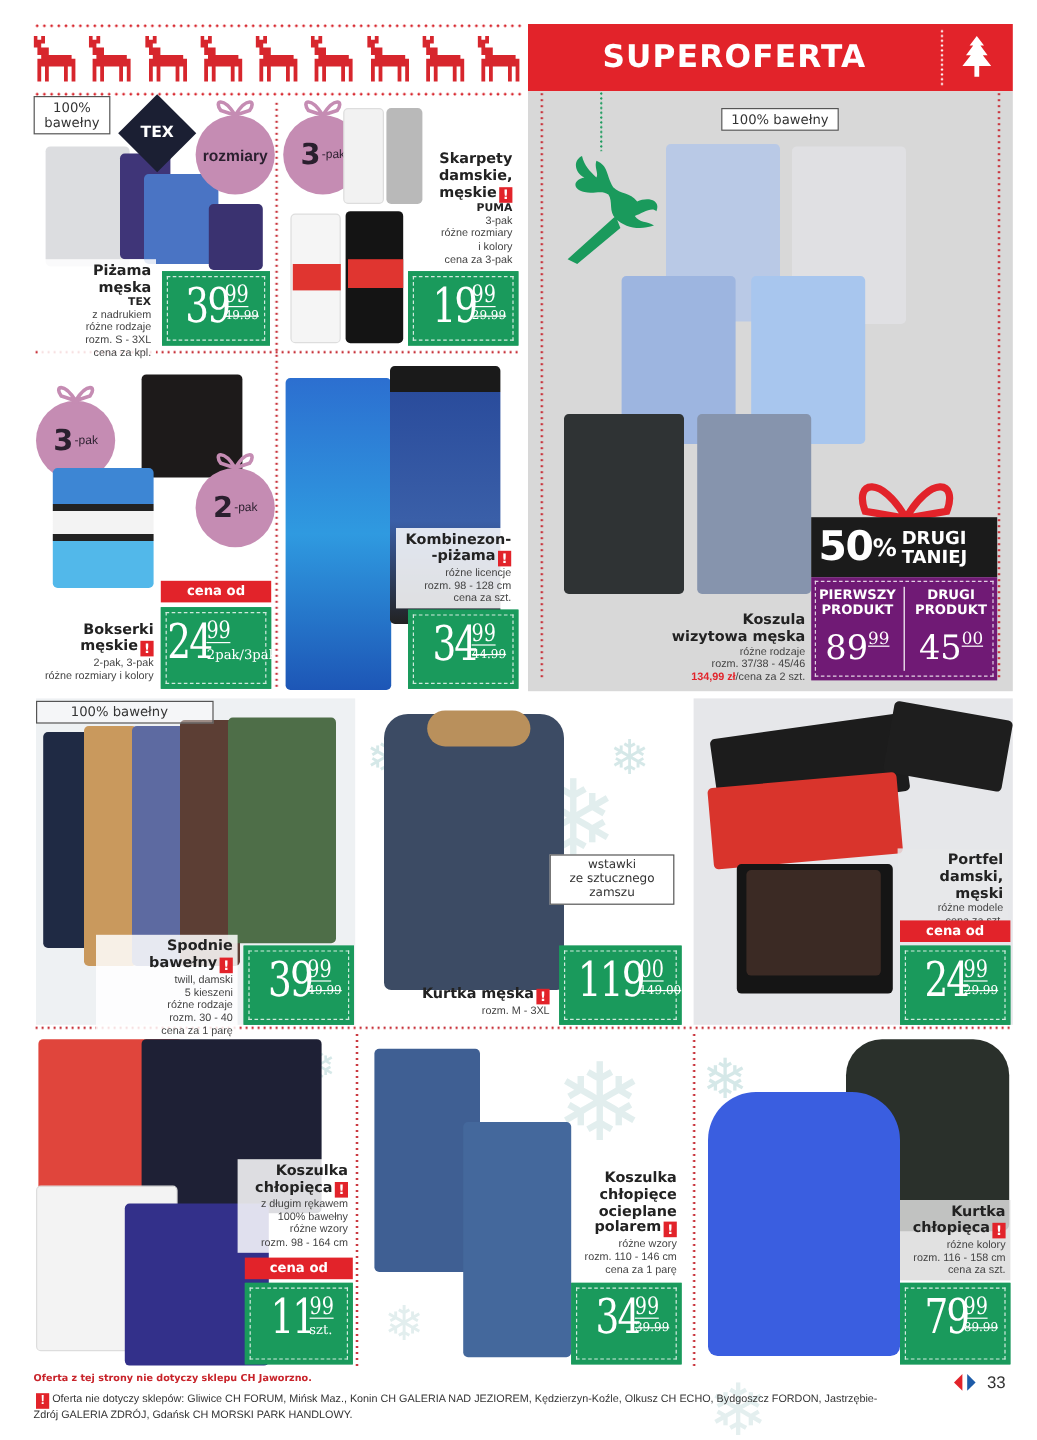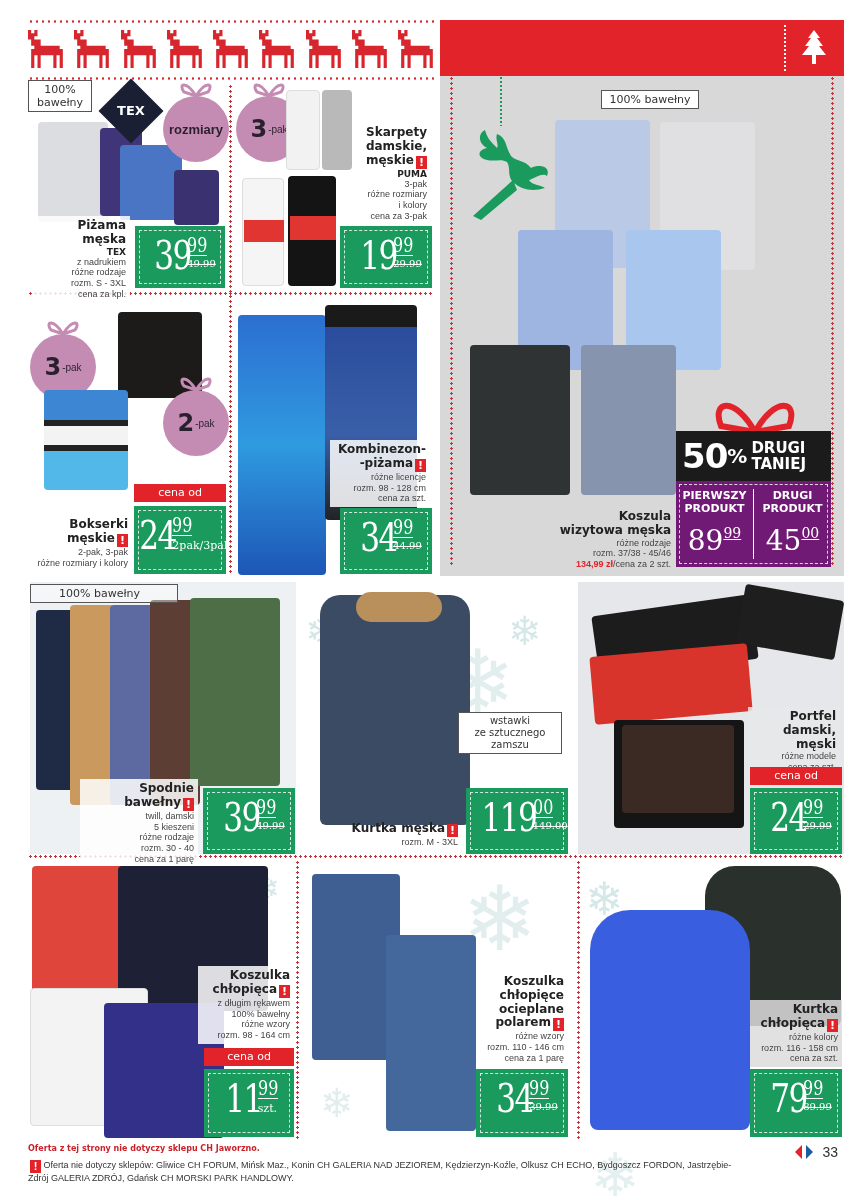--- a/index.html
+++ b/index.html
@@ -42,21 +42,21 @@
   .whitebg { background: rgba(255,255,255,0.85); padding: 3px 4px; }
 
   
   .tag { position: absolute; background: #1a9a5c; border: 3px solid #1a9a5c; outline: 1px dashed rgba(255,255,255,0.8); outline-offset: -5px; color: #fff; display: flex; align-items: flex-start; justify-content: center; font-family: "DejaVu Serif", serif; }
   .tag .int { font-size: 40px; line-height: 52px; letter-spacing: -2px; transform: scaleX(0.78); transform-origin: right center; }
   .tag .right { display: flex; flex-direction: column; align-items: flex-start; margin-top: 6px; margin-left: -4px; }
   .tag .dec { font-size: 20px; line-height: 20px; border-bottom: 1px solid #fff; transform: scaleX(0.8); transform-origin: left center; }
   .tag .old { font-size: 10px; line-height: 12px; text-decoration: line-through; margin-top: 2px; }
   .tag .unit { font-size: 11px; margin-top: 3px; }
 
-  .cena-od { position: absolute; background: #e2232a; color: #fff; font-family: "DejaVu Sans", sans-serif; font-weight: normal; font-size: 11px; text-align: center; line-height: 18px; }
+  .cena-od { position: absolute; background: #e2232a; color: #fff; font-family: "DejaVu Sans", sans-serif; font-weight: bold; font-size: 11px; text-align: center; line-height: 18px; }
 
   
   .super-header { left: 440px; top: 20px; width: 404px; height: 56px; background: #e2232a; }
   .super-title { position: absolute; left: 0; top: 0; width: 344px; height: 56px; line-height: 56px; text-align: center; color: #fff; font-family: "DejaVu Sans", sans-serif; font-weight: bold; font-size: 26px; letter-spacing: 1px; }
   .super-divider { position: absolute; left: 344px; top: 4px; width: 2px; height: 48px; background-image: radial-gradient(circle, #fff 0.8px, transparent 1.1px); background-size: 2px 4px; }
   .super-tree { position: absolute; left: 356px; top: 8px; width: 36px; height: 40px; }
   .super-body { left: 440px; top: 76px; width: 404px; height: 500px; background: #d8d8d8; }
 
   .shirt { position: absolute; }
 
@@ -226,20 +226,21 @@
 </div>
 <div class="tag" style="left:340px; top:508px; width:92px; height:66px;">
   <span class="int">34</span>
   <span class="right">
       <span class="dec">99</span>
       <span class="old">44.99</span>
     </span>
 </div>
 
 <div class="abs super-header">
+  <div class="super-title">SUPEROFERTA</div>
   <div class="super-divider"></div>
   <svg class="super-tree" viewBox="0 0 36 40">
     <path fill="#fff" d="M18 2 L24 10 H21 L27 18 H23 L30 27 H20 V36 H16 V27 H6 L13 18 H9 L15 10 H12 Z"></path>
   </svg>
 </div>
 <div class="abs super-body">
   <div class="vdots" style="position:absolute; left:10px; top:0; height:490px;"></div>
   <div class="vdots" style="position:absolute; right:10px; top:0; height:490px;"></div>
 </div>
 <div class="abs" style="left:500px; top:76px; width:2px; height:50px; background-image:radial-gradient(circle,#1a9a5c 0.8px,transparent 1.1px); background-size:2px 4px;"></div>

